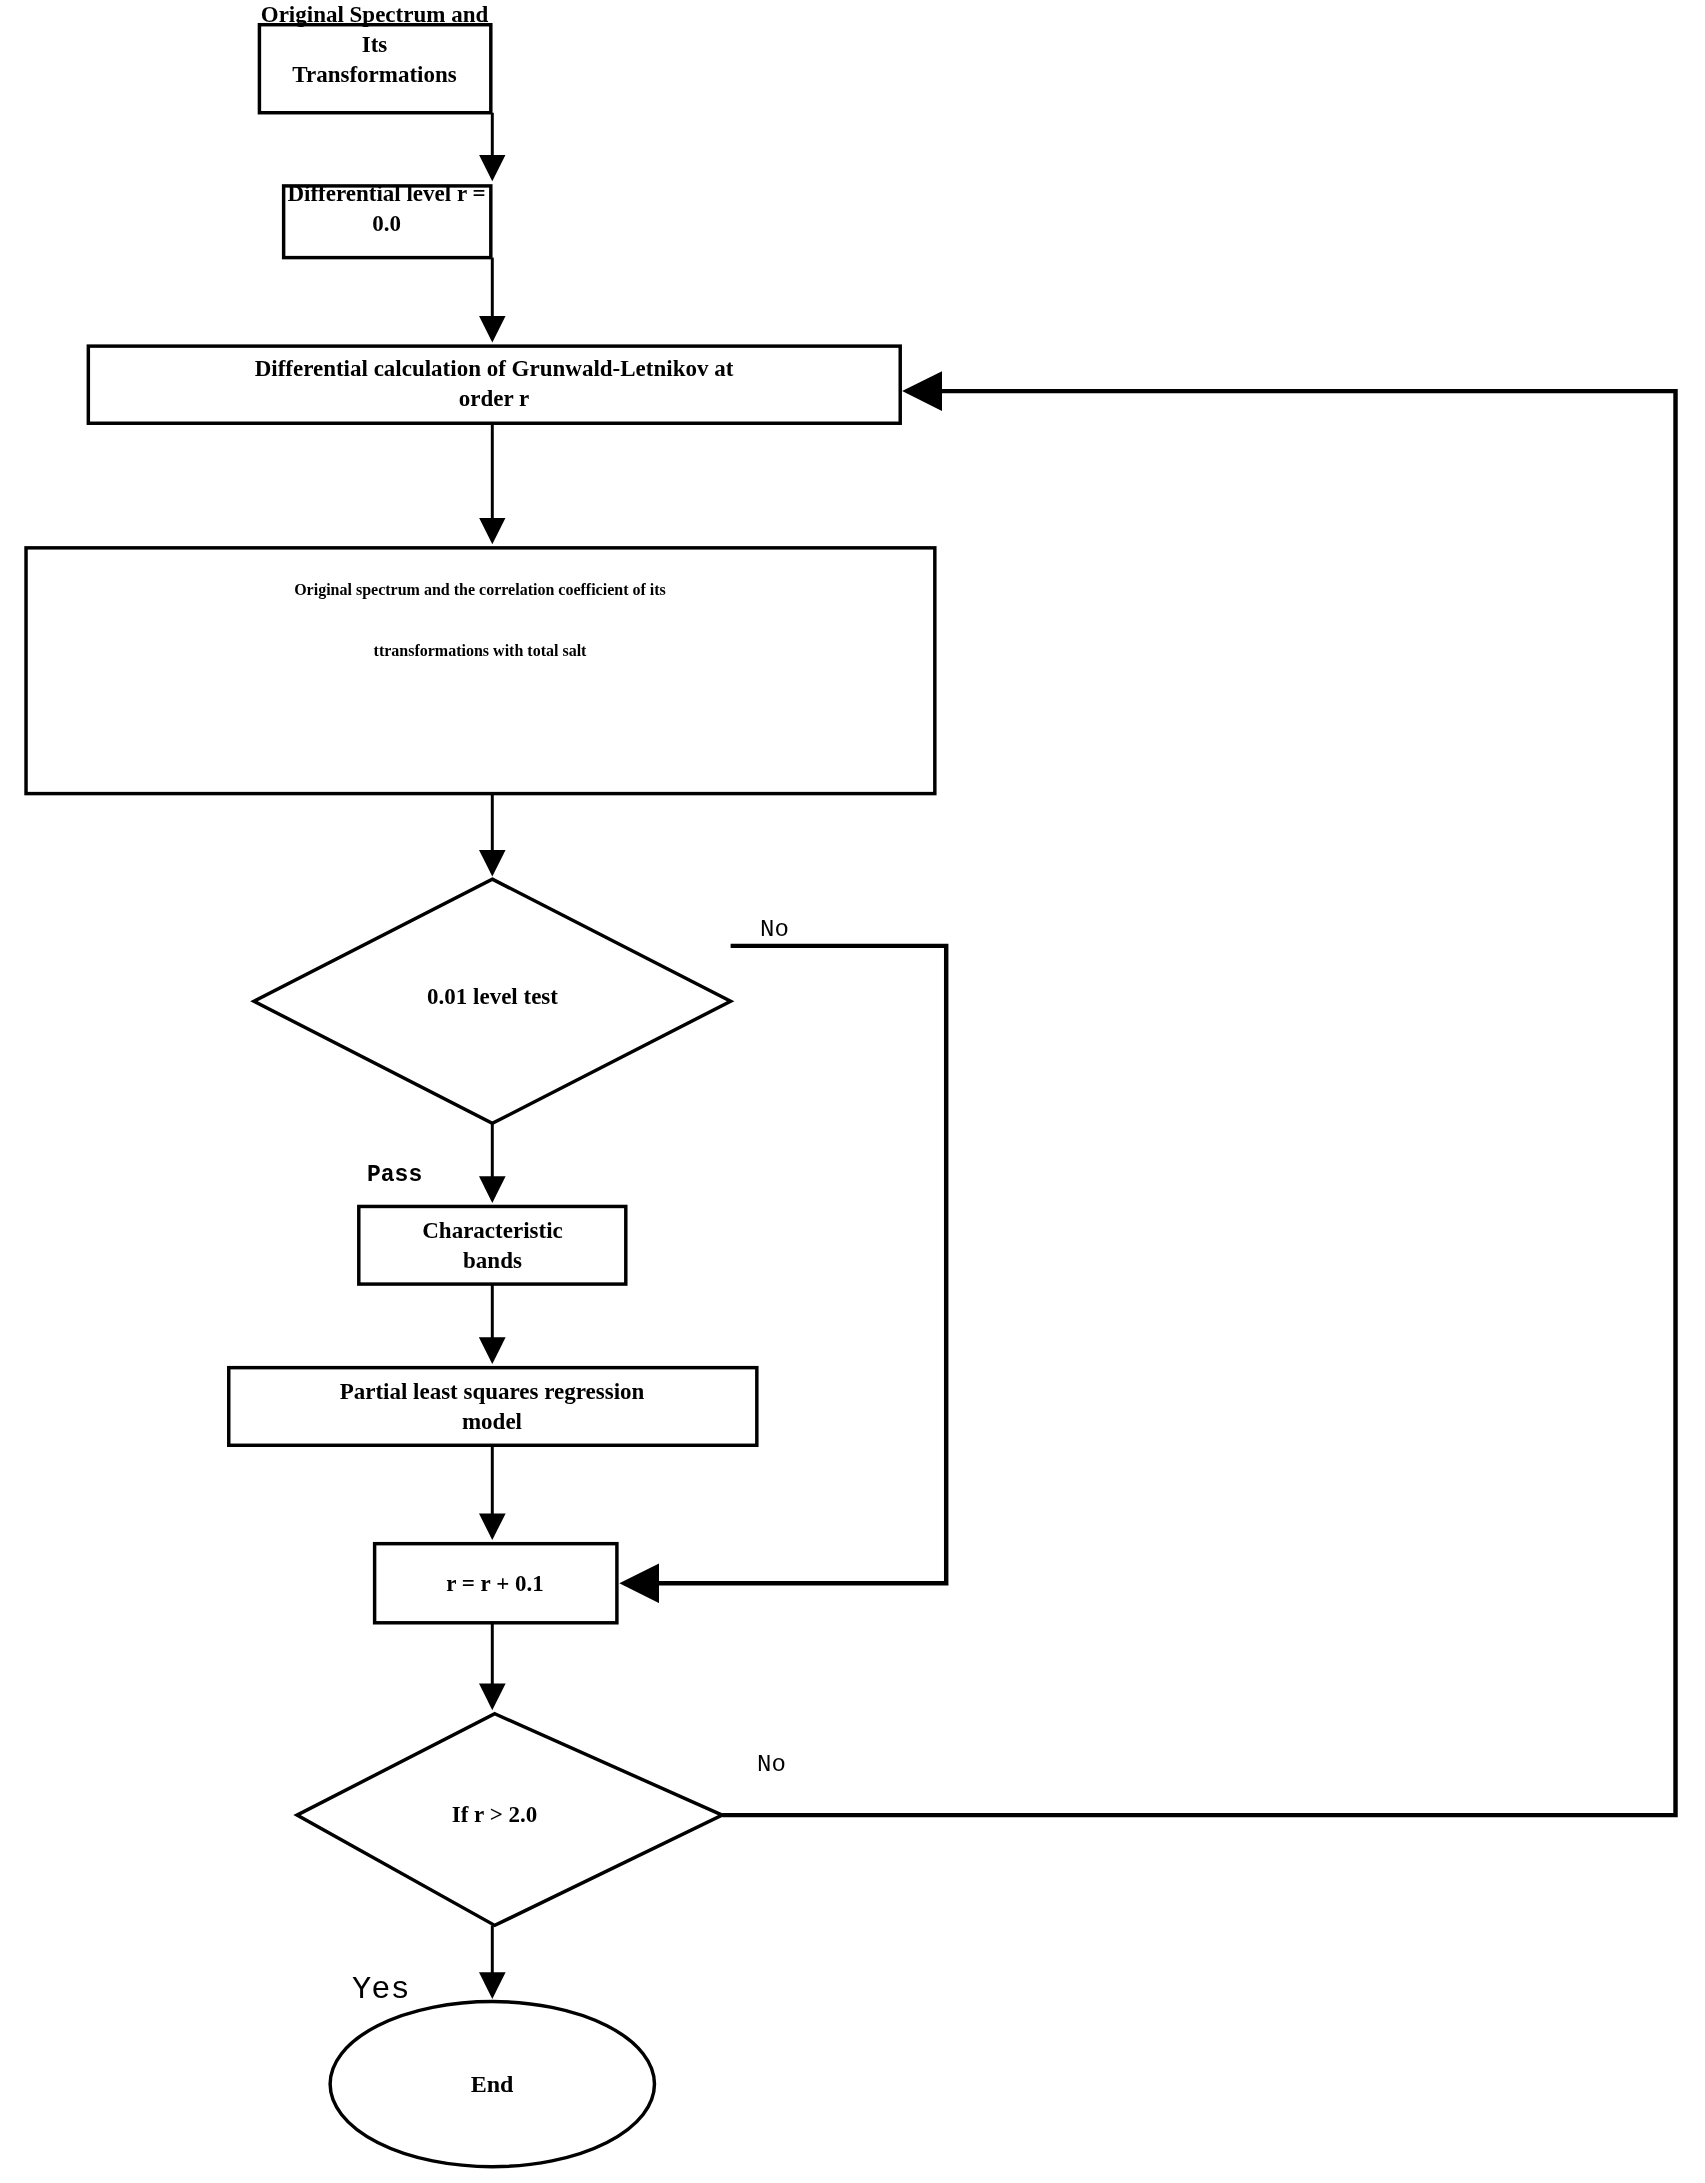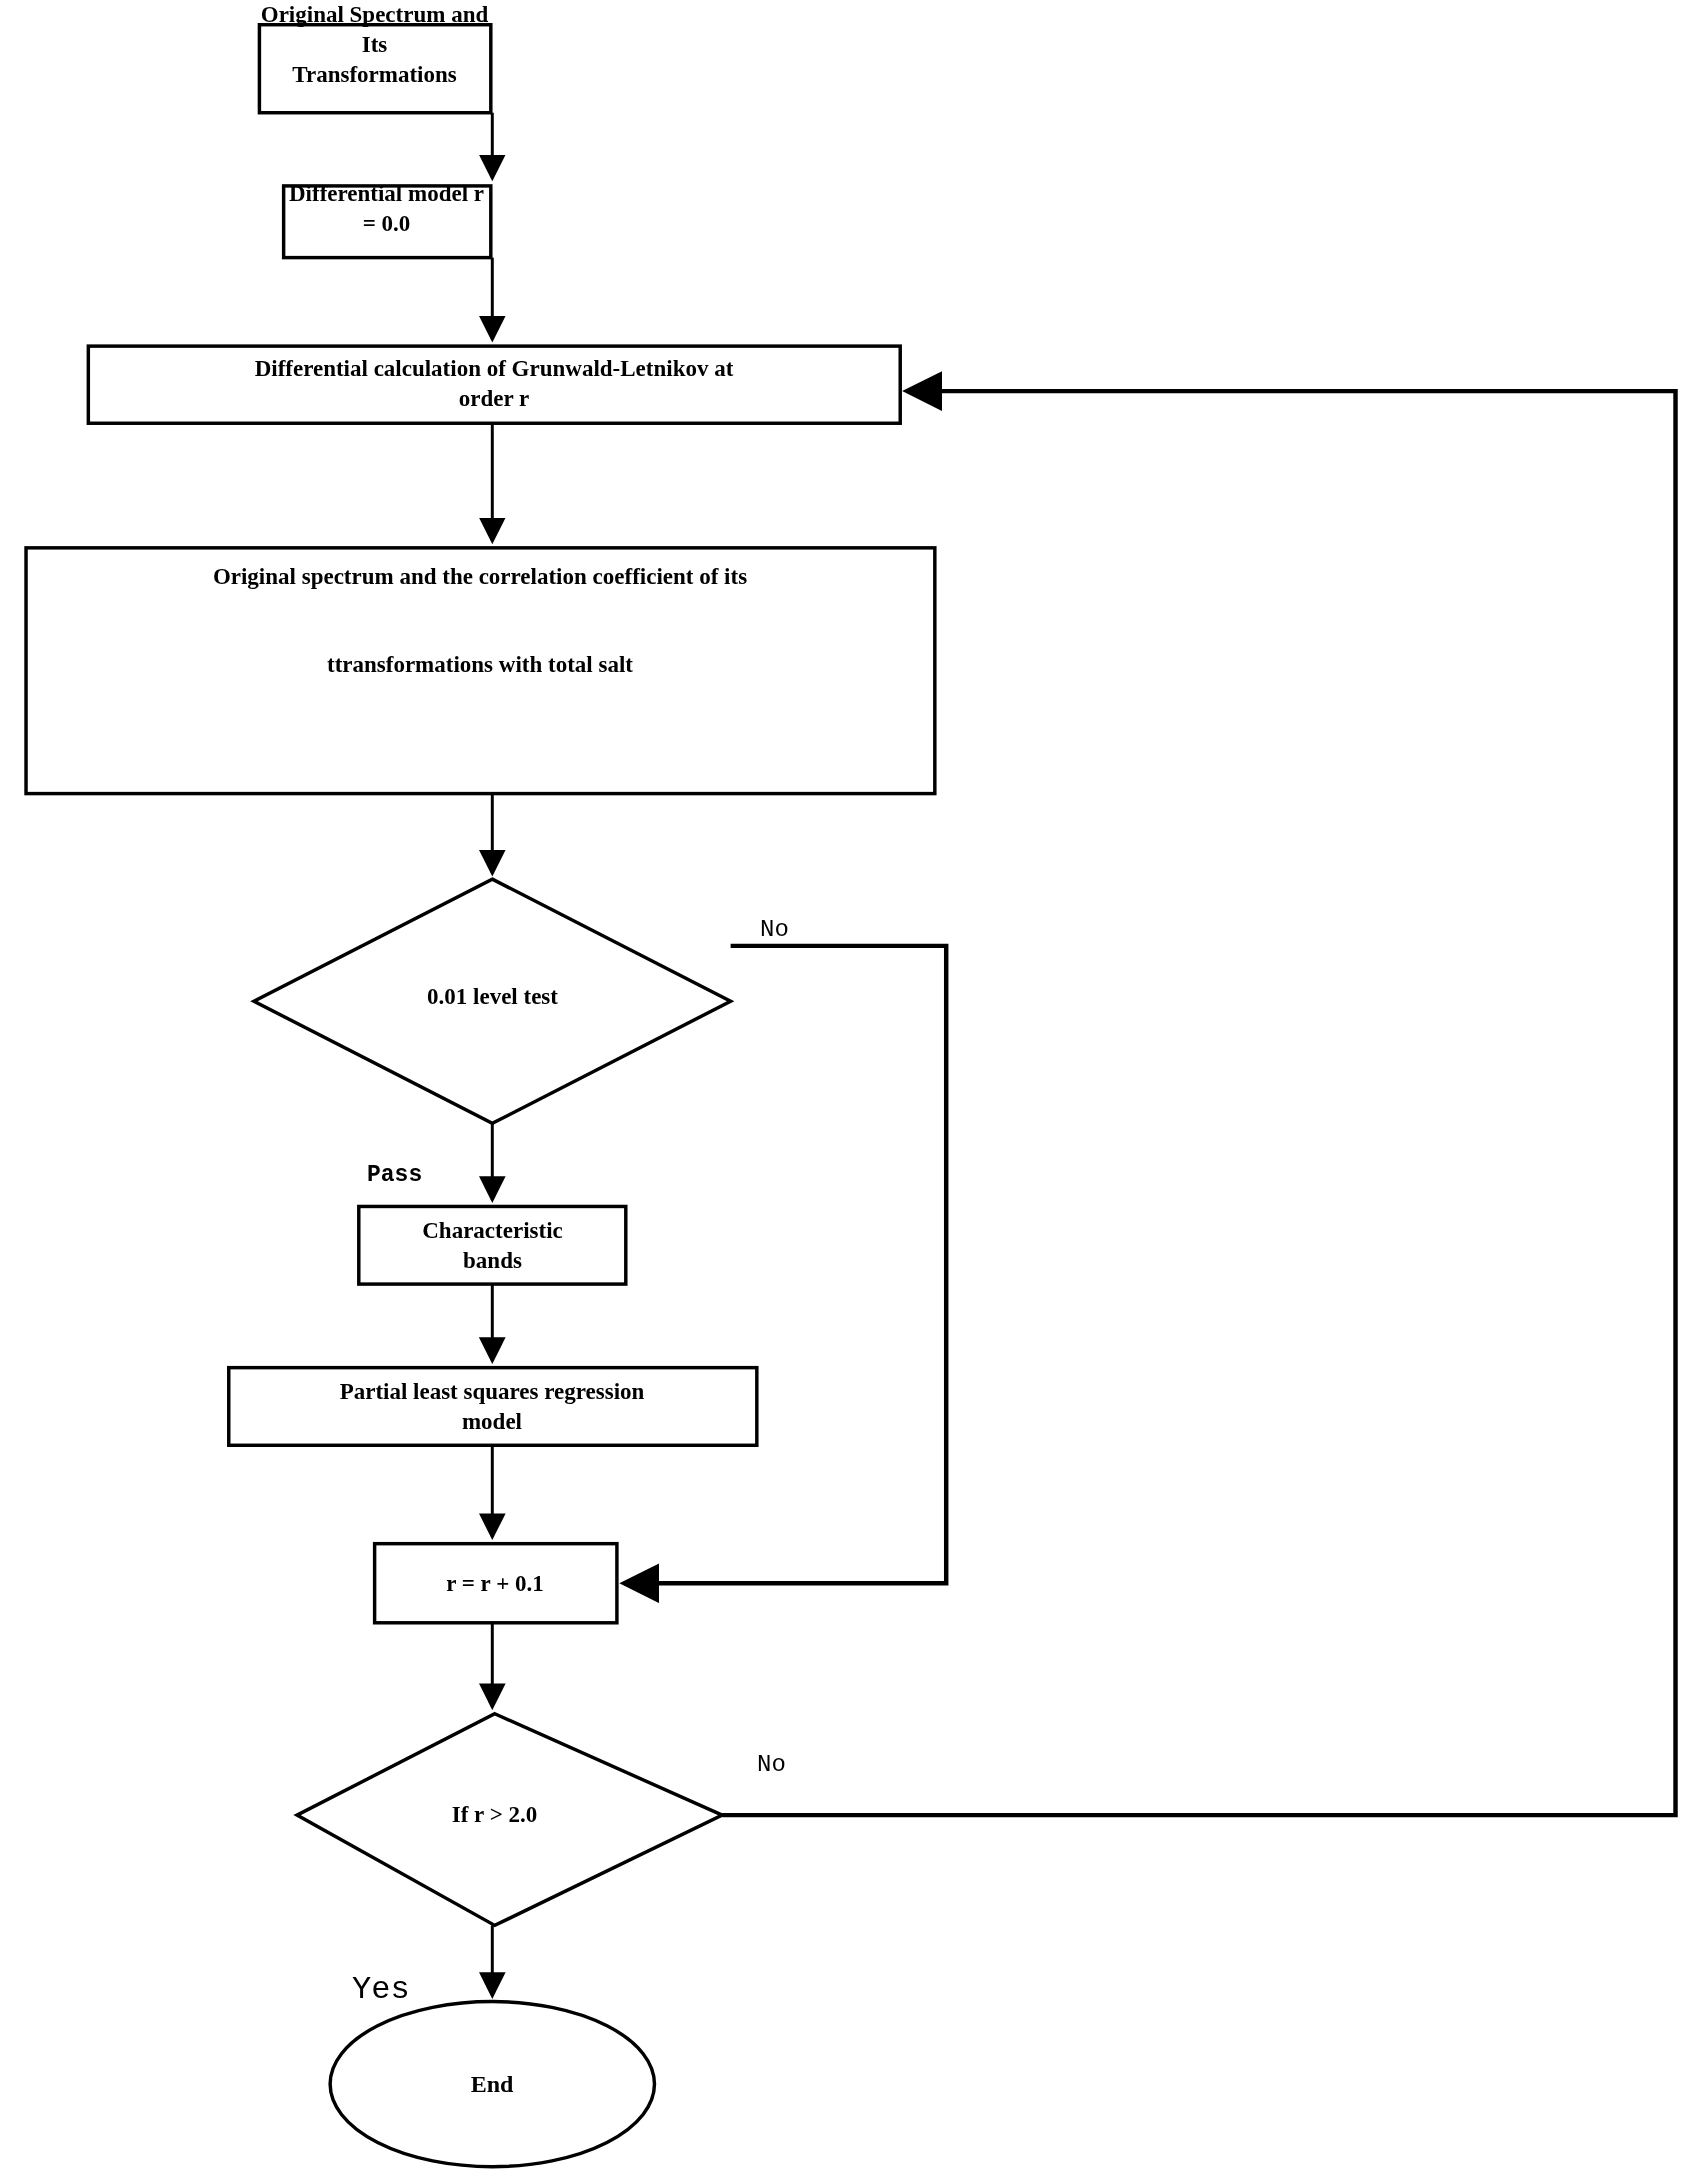--- a/index.html
+++ b/index.html
@@ -101,26 +101,26 @@
     <line x1="995" y1="3894" x2="995" y2="4036" stroke="#000000" stroke-width="6" marker-end="url(#arrow)"></line>
 
     <polyline points="1477,1913 1913,1913 1913,3202 1262,3202" fill="none" stroke="#000000" stroke-width="9" marker-end="url(#arrow)"></polyline>
 
     <polyline points="1460,3671 3388,3671 3388,791 1834,791" fill="none" stroke="#000000" stroke-width="9" marker-end="url(#arrow)"></polyline>
   </svg>
 
   <div class="node-text" style="left:259px; top:13px; width:231px; height:64px; font-size:23px;">Original Spectrum and Its
 Transformations</div>
 
-  <div class="node-text" style="left:283px; top:189px; width:207px; height:40px; font-size:23px;">Differential model r = 0.0</div>
+  <div class="node-text" style="left:283px; top:189px; width:207px; height:40px; font-size:23px;">Differential level r = 0.0</div>
 
   <div class="node-text" style="left:94px; top:349px; width:800px; height:69px; font-size:23px;">Differential calculation of Grunwald-Letnikov at
 order r</div>
 
-  <div class="node-text" style="left:35px; top:559px; width:890px; height:124px; font-size:23px; line-height:1.9;">Original spectrum and the correlation coefficient of its
+  <div class="node-text" style="left:35px; top:559px; width:890px; height:124px; font-size:16px; line-height:1.9;">Original spectrum and the correlation coefficient of its
 
 ttransformations with total salt</div>
 
   <div class="node-text" style="left:344px; top:982px; width:297px; height:30px; font-size:23px;">0.01 level test</div>
 
   <div class="node-text" style="left:359px; top:1211px; width:267px; height:69px; font-size:23px;">Characteristic
 bands</div>
 
   <div class="node-text" style="left:228px; top:1372px; width:528px; height:69px; font-size:23px;">Partial least squares regression
 model</div>

